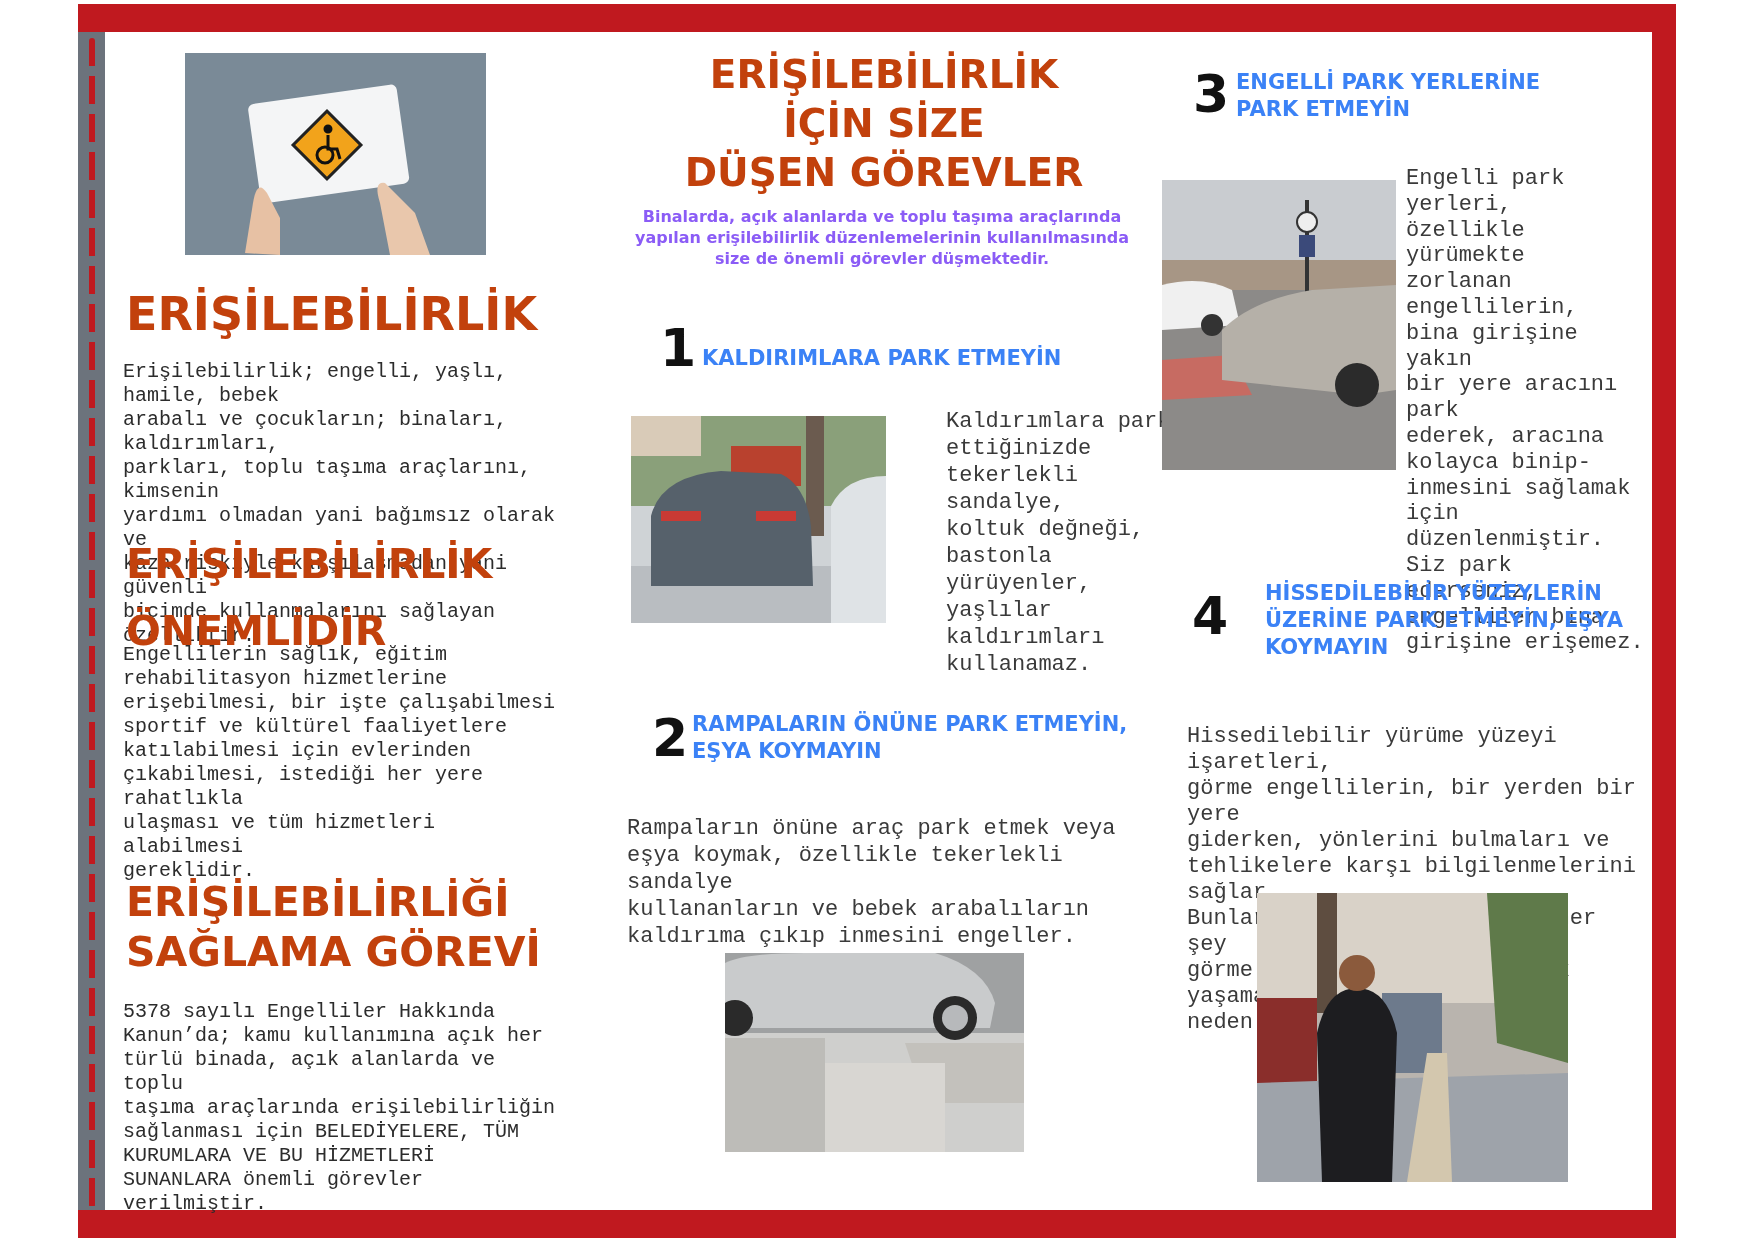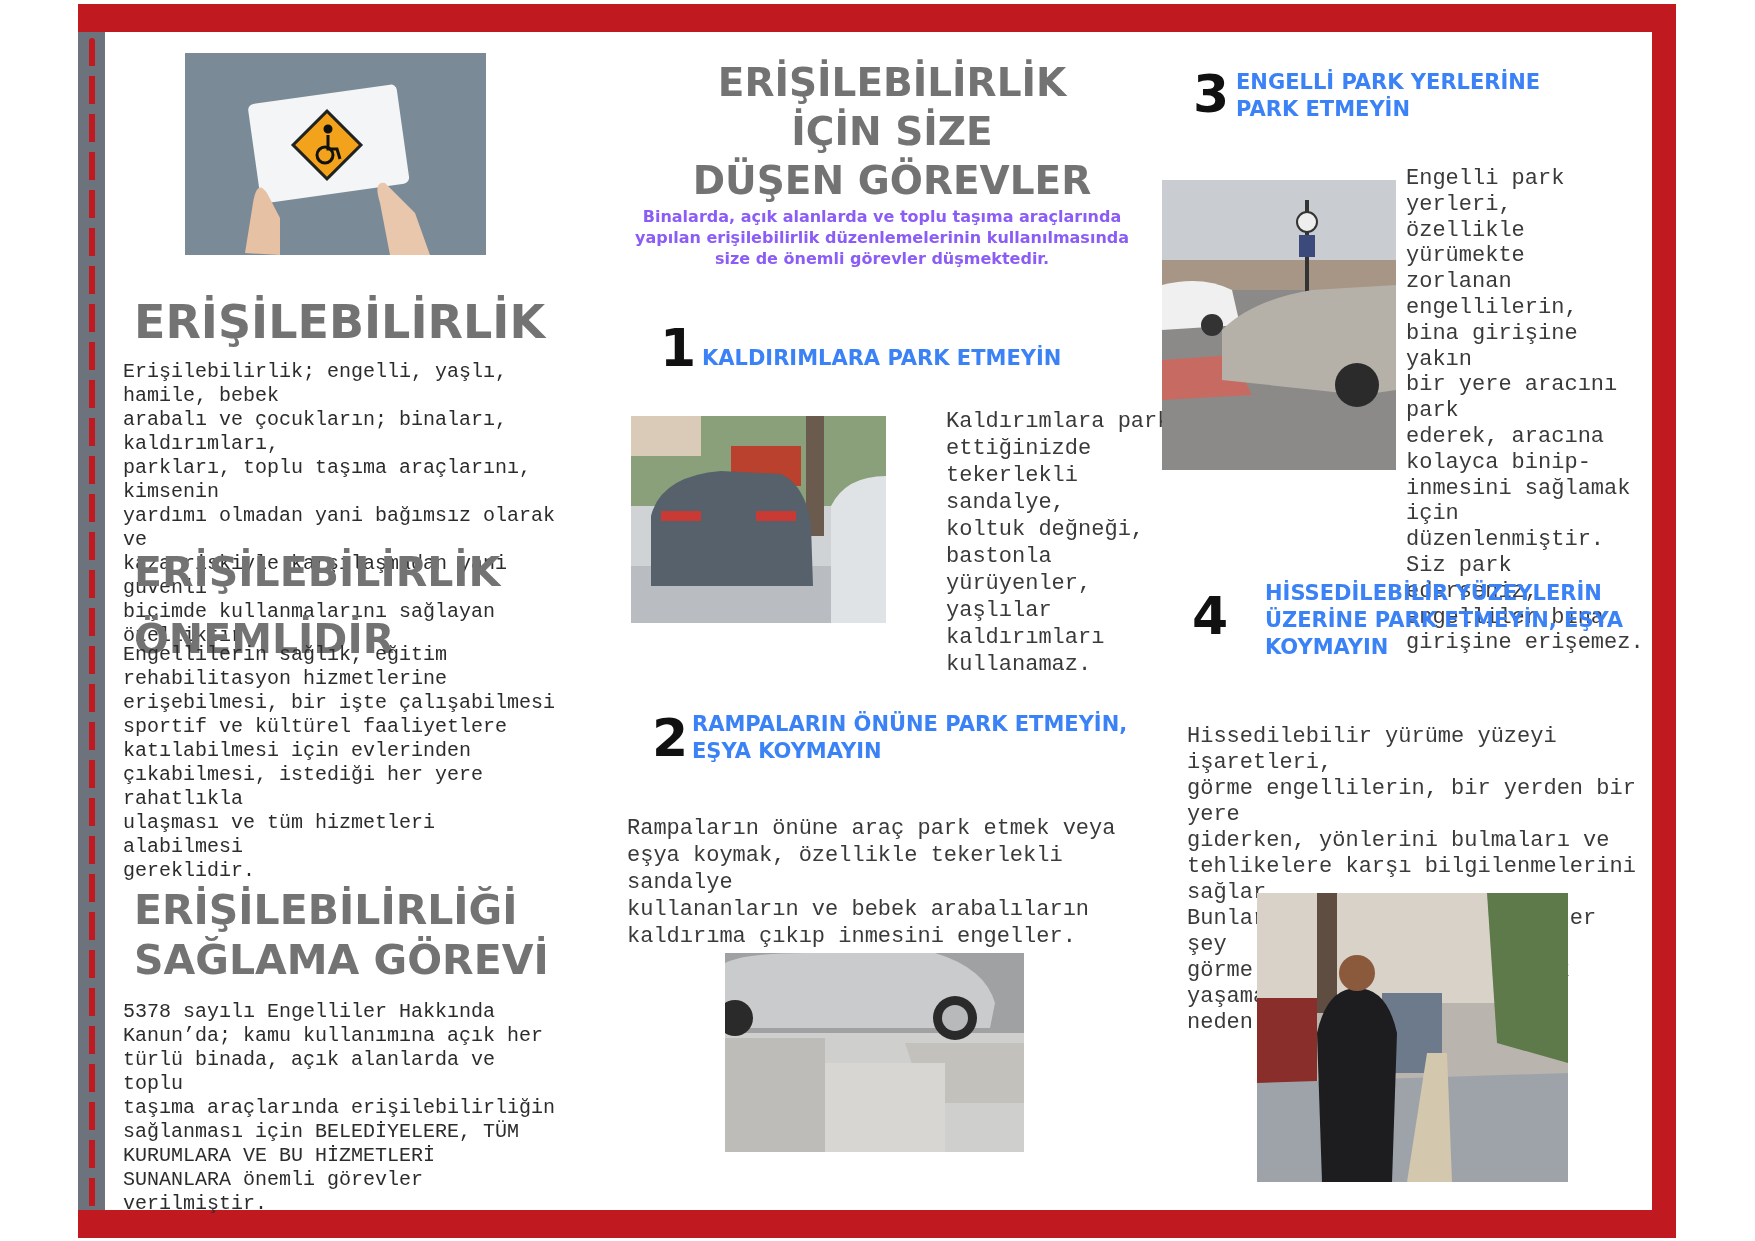--- a/index.html
+++ b/index.html
@@ -8,22 +8,22 @@
   .frame-top { position:absolute; left:78px; top:4px; width:1598px; height:28px; background:#c0191f; }
   .frame-right { position:absolute; left:1652px; top:4px; width:24px; height:1234px; background:#c0191f; }
   .frame-bottom { position:absolute; left:78px; top:1210px; width:1598px; height:28px; background:#c0191f; }
   .frame-left { position:absolute; left:78px; top:32px; width:27px; height:1178px; background:#6c737c; overflow:hidden; }
   .frame-left .dashes { position:absolute; left:11px; top:6px; width:6px; height:1170px;
        background: repeating-linear-gradient(to bottom, #c0191f 0 28px, transparent 28px 38px); border-radius:3px; }
 
   .abs { position:absolute; }
   .photo { position:absolute; overflow:hidden; }
 
-  .h-red { font-family:"DejaVu Sans", sans-serif; font-weight:bold; color:#737373;
-           letter-spacing:0px; line-height:1.05; margin:12px; }
+  .h-red { font-family:"DejaVu Sans", sans-serif; font-weight:bold; color:#c2410c;
+           letter-spacing:0px; line-height:1.05; margin:4px; }
   .body-txt { font-family:Liberation Mono, monospace; font-weight:normal; color:#2c2c2c;
               font-size:20px; line-height:24px; margin:0; white-space:pre-line; }
   .body-lg { font-size:22px; line-height:27px; color:#3a3a3a; }
   .step-num { font-family:"DejaVu Sans", sans-serif; font-weight:bold; color:#111; font-size:52px; line-height:1; position:absolute; }
   .step-title { font-family:"DejaVu Sans", sans-serif; font-weight:bold; color:#3b82f6; font-size:21px; line-height:27px; position:absolute; white-space:pre-line; margin:0; }
   .intro { font-family:"DejaVu Sans", sans-serif; font-weight:bold; color:#8b5cf6; font-size:16px; line-height:21px; text-align:center; white-space:pre-line; margin:0; }
 </style>
 </head>
 <body>
 

